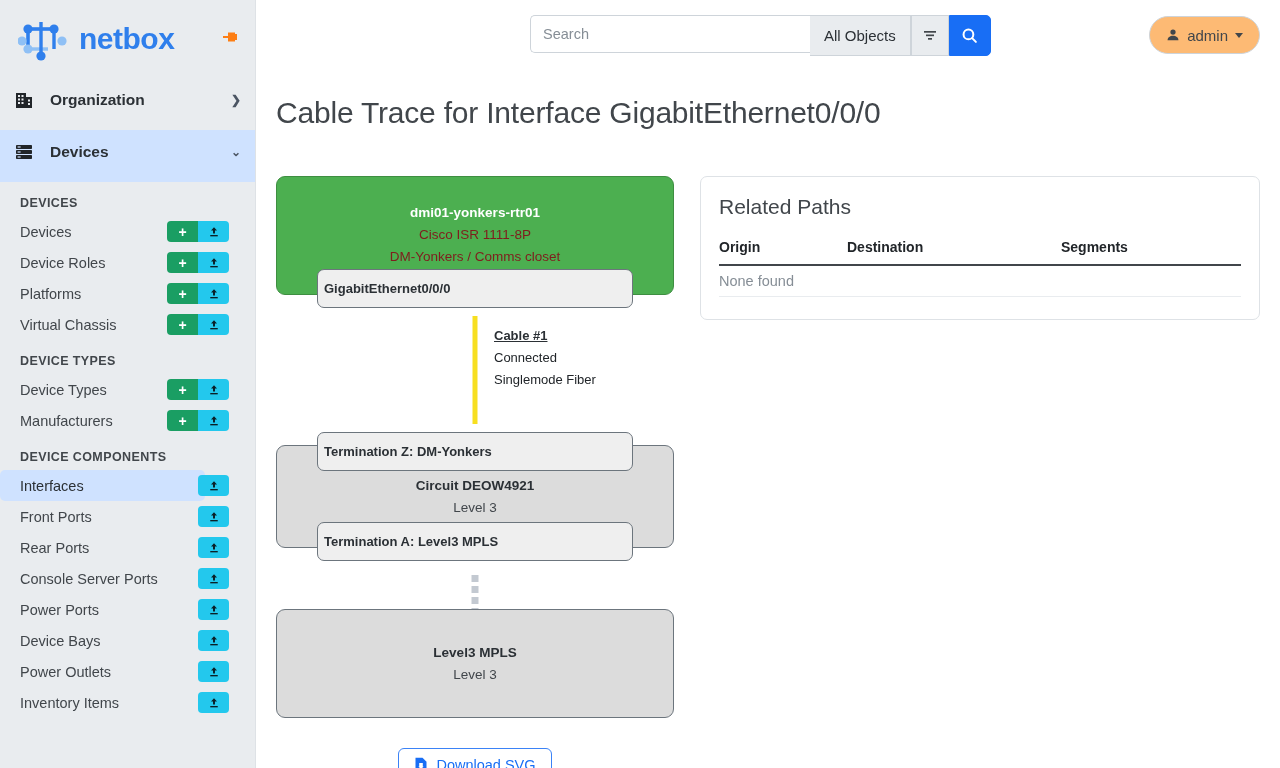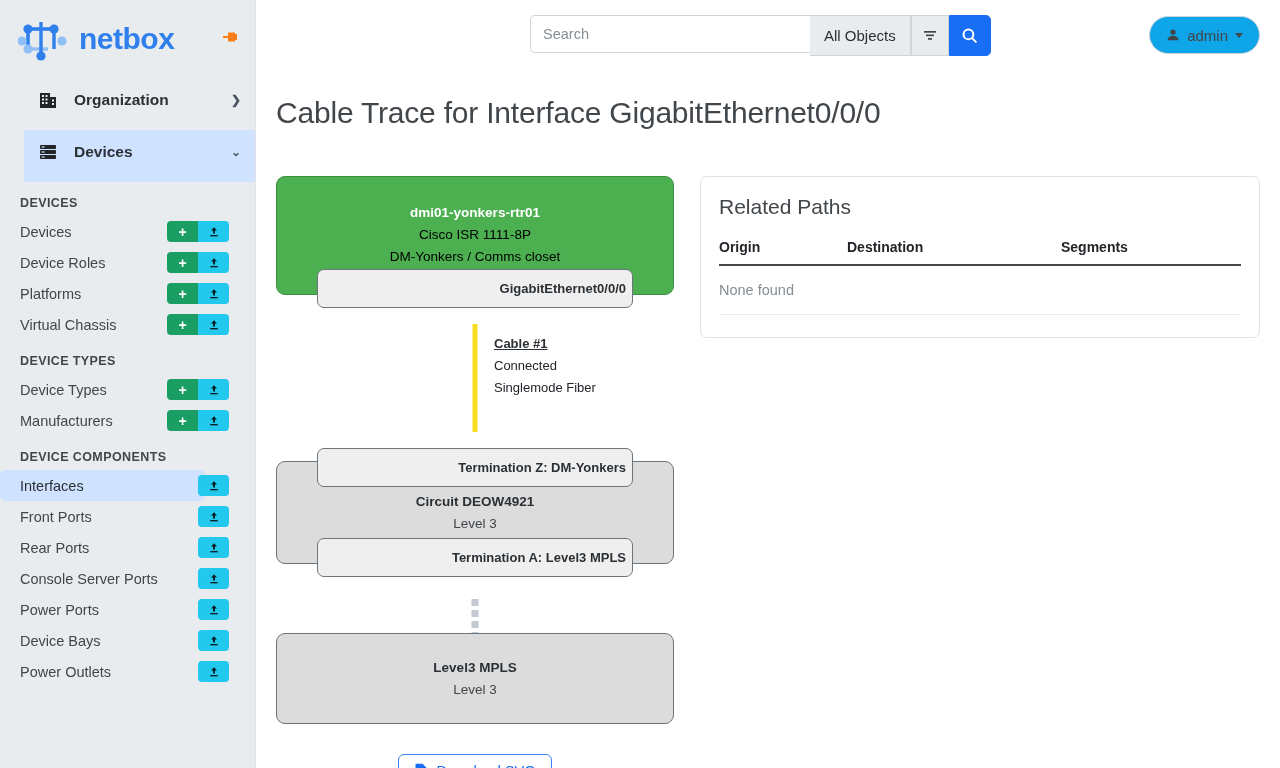--- a/index.html
+++ b/index.html
@@ -31,21 +31,21 @@
     font-size: 30px; font-weight: 700; color: #2f7fec;
     letter-spacing: -0.5px; line-height: 1;
   }
   .pin-icon { margin-left: auto; }
 
   .nav-group {
     height: 52px;
     display: flex; align-items: center;
     padding: 0 14px 8px 14px;
     cursor: pointer;
-    font-size: 15.5px; font-weight: 700; color: #2b3035; margin-left: 24px;
+    font-size: 15.5px; font-weight: 700; color: #2b3035;
   }
   .nav-group.active { background: #cfe2ff; }
   .nav-group .g-icon { width: 30px; display: flex; align-items: center; }
   .nav-group .g-label { flex: 1; padding-left: 6px; }
   .chev { color: #4b5563; font-size: 12px; line-height: 1; }
 
   .section-head {
     font-size: 12.5px; font-weight: 700; color: #41464b;
     letter-spacing: 0.4px;
     padding: 14px 0 6px 20px;
@@ -109,21 +109,21 @@
   }
   .search-go {
     width: 42px; display: flex; align-items: center; justify-content: center;
     background: #186ef5; border: 1px solid #186ef5;
     border-radius: 0 5px 5px 0; cursor: pointer;
   }
   .user-btn {
     display: flex; align-items: center; gap: 7px;
     height: 38px; padding: 1px 16px;
     border: 1px solid #ced4da; border-radius: 19px;
-    font-size: 15px; color: #41464b; background: #0ea5e9;
+    font-size: 15px; color: #41464b; background: #fdba74;
     cursor: pointer; margin-left: auto;
   }
   .caret { width:0;height:0;border-left:4.5px solid transparent;border-right:4.5px solid transparent;border-top:5.5px solid #41464b; }
 
   .page-title {
     font-size: 30px; color: #41464b; font-weight: 400;
     padding: 6px 5px 0 20px; letter-spacing: -0.2px;
   }
 
   .content { display: flex; padding: 26px 20px 0 20px; gap: 26px; }
@@ -133,32 +133,32 @@
   
   .trace { position: relative; width: 398px; }
   .node {
     border: 1px solid #6c757d;
     border-radius: 9px;
     text-align: center;
     position: relative;
   }
   .node-device { background: #4caf50; border-color: #3e8e41; padding: 28px 10px 30px; }
   .node-device .n1 { color: #fff; font-weight: 700; font-size: 13.5px; }
-  .node-device .n2, .node-device .n3 { color: #000000; font-size: 13.5px; margin-top: 7px; }
+  .node-device .n2, .node-device .n3 { color: #7f1d1d; font-size: 13.5px; margin-top: 7px; }
   .node-circuit { background: #dcdcdc; padding: 32px 10px; }
   .node-circuit .n1 { font-weight: 700; font-size: 13.5px; color: #2b3035; }
   .node-circuit .n2 { font-size: 13.5px; color: #41464b; margin-top: 7px; }
-  .node-provider { background: #dcdcdc; padding: 26px 10px; }
+  .node-provider { background: #dcdcdc; padding: 35px 10px; }
   .node-provider .n1 { font-weight: 700; font-size: 13.5px; color: #2b3035; }
   .node-provider .n2 { font-size: 13.5px; color: #41464b; margin-top: 7px; }
 
   .term {
-    width: 316px; margin: 16px auto;
+    width: 316px; margin: 8px auto;
     background: #efefef; border: 1px solid #6c757d; border-radius: 7px;
-    text-align: right; font-size: 13px; font-weight: 700; color: #2b3035;
+    text-align: left; font-size: 13px; font-weight: 700; color: #2b3035;
     padding: 11px 6px; position: relative; z-index: 3;
   }
   .overlap-down { margin-top: -26px; }
 
   .cable-seg { position: relative; height: 108px; }
   .cable-line {
     position: absolute; left: 199px; top: 0; width: 5px; height: 108px;
     background: #f7df20; transform: translateX(-2.5px);
   }
   .cable-label { position: absolute; left: 218px; top: 12px; text-align: left; }
@@ -185,21 +185,21 @@
     background: #fff; padding: 18px 18px 22px;
   }
   .card-title { font-size: 21px; color: #41464b; font-weight: 400; margin-bottom: 20px; }
   .tbl { width: 100%; border-collapse: collapse; }
   .tbl th {
     text-align: left; font-size: 14px; font-weight: 700; color: #212529;
     padding: 0 0 9px 0; border-bottom: 2px solid #41464b; margin-top: 37px;
   }
   .tbl td {
     font-size: 14.5px; color: #868e96;
-    padding: 16px 0; border-bottom: 1px solid #e9ecef;
+    padding: 7px 0; border-bottom: 1px solid #e9ecef;
   }
   .col-o { width: 128px; } .col-d { width: 214px; }
 </style>
 </head>
 <body>
 
 <div class="app">
 
   <aside class="sidebar">
     <div class="brand-row">
@@ -444,20 +444,33 @@
       </div>
       <div class="btn-pair">
         <button class="mini-btn mini-up solo">
           <svg width="12" height="12" viewBox="0 0 16 16" fill="#0b2027">
               <path d="M8 1.5 L12 6 H9.3 V10 H6.7 V6 H4 Z"></path>
               <rect x="3" y="12" width="10" height="1.8"></rect>
             </svg>
         </button>
       </div>
     </div>
+    <div class="nav-row">
+      <div class="nav-item" style="flex:1">
+        <span class="ni-label">Inventory Items</span>
+      </div>
+      <div class="btn-pair">
+        <button class="mini-btn mini-up solo">
+          <svg width="12" height="12" viewBox="0 0 16 16" fill="#0b2027">
+              <path d="M8 1.5 L12 6 H9.3 V10 H6.7 V6 H4 Z"></path>
+              <rect x="3" y="12" width="10" height="1.8"></rect>
+            </svg>
+        </button>
+      </div>
+    </div>
   </aside>
 
   <main class="main">
 
     <div class="topbar">
       <div class="search-wrap">
         <input class="search-input" type="text" placeholder="Search" style="">
         <div class="search-scope">All Objects</div>
         <div class="search-filter">
           <svg width="16" height="16" viewBox="0 0 16 16" fill="#41464b">

